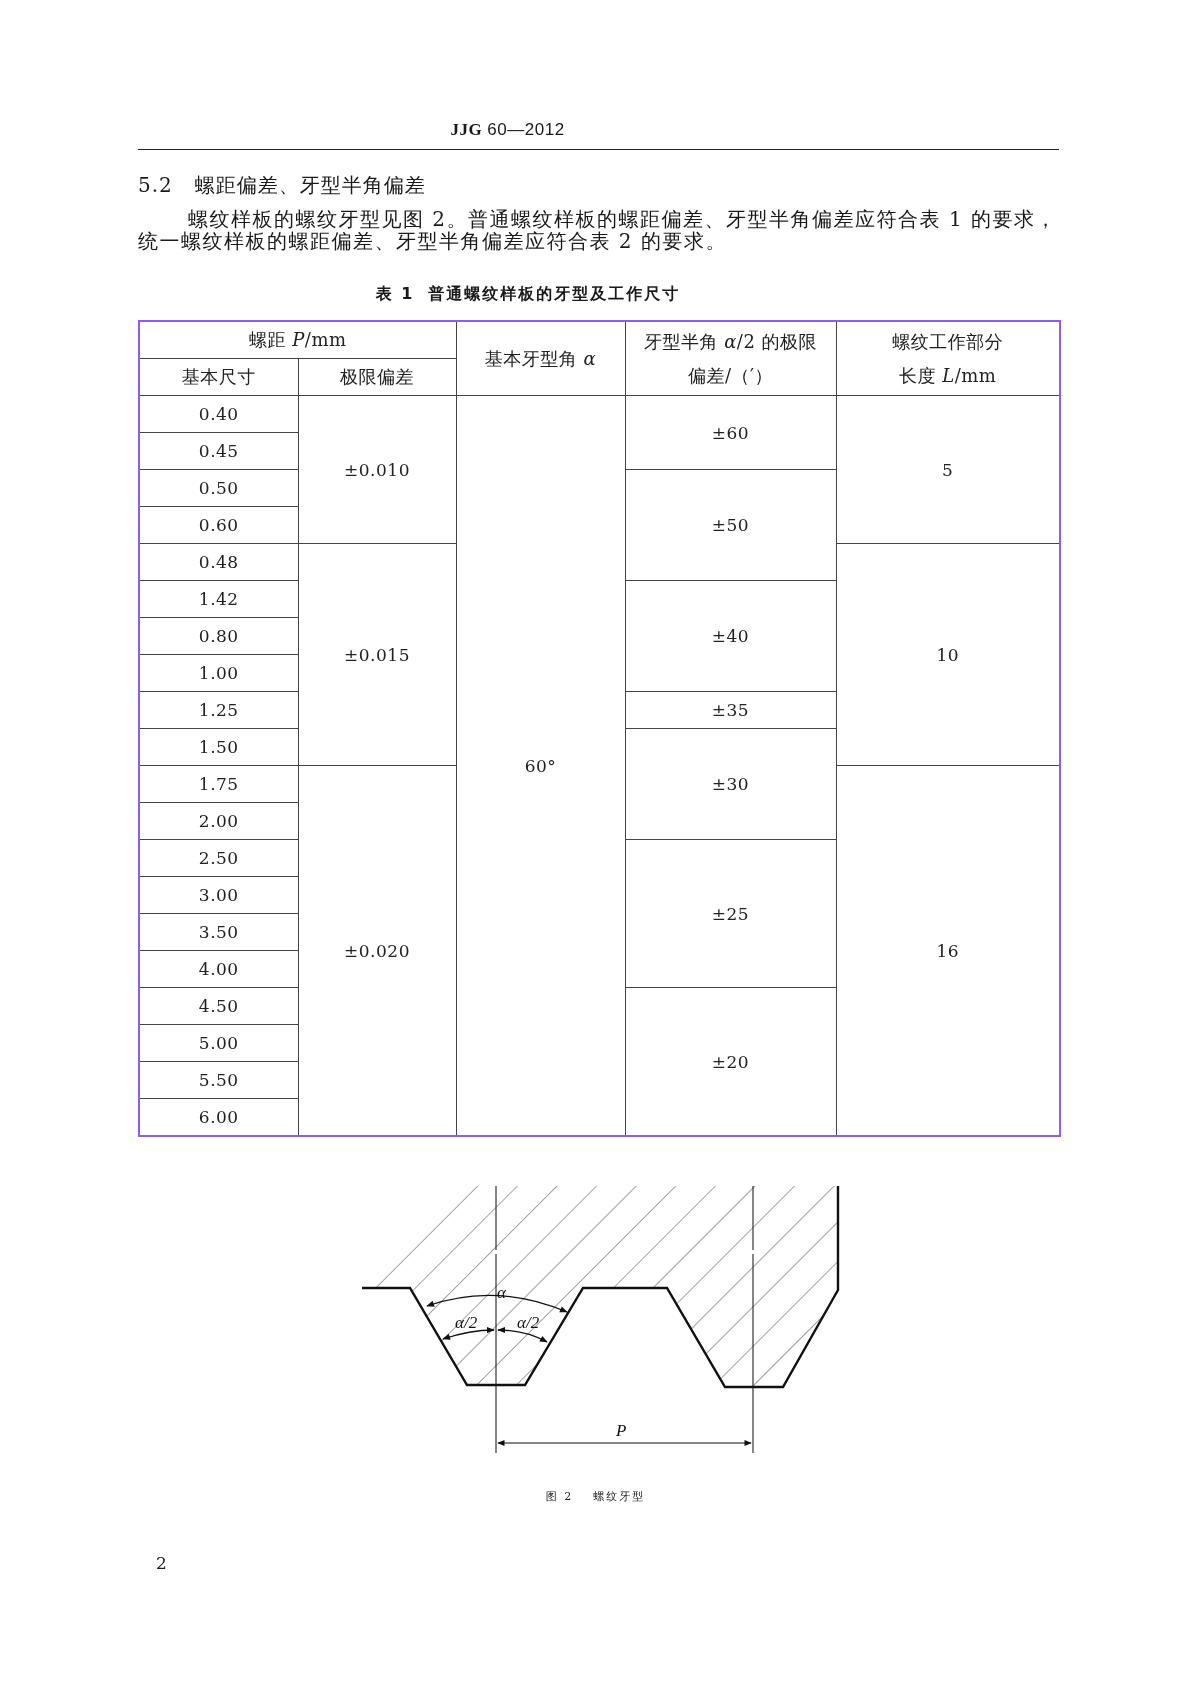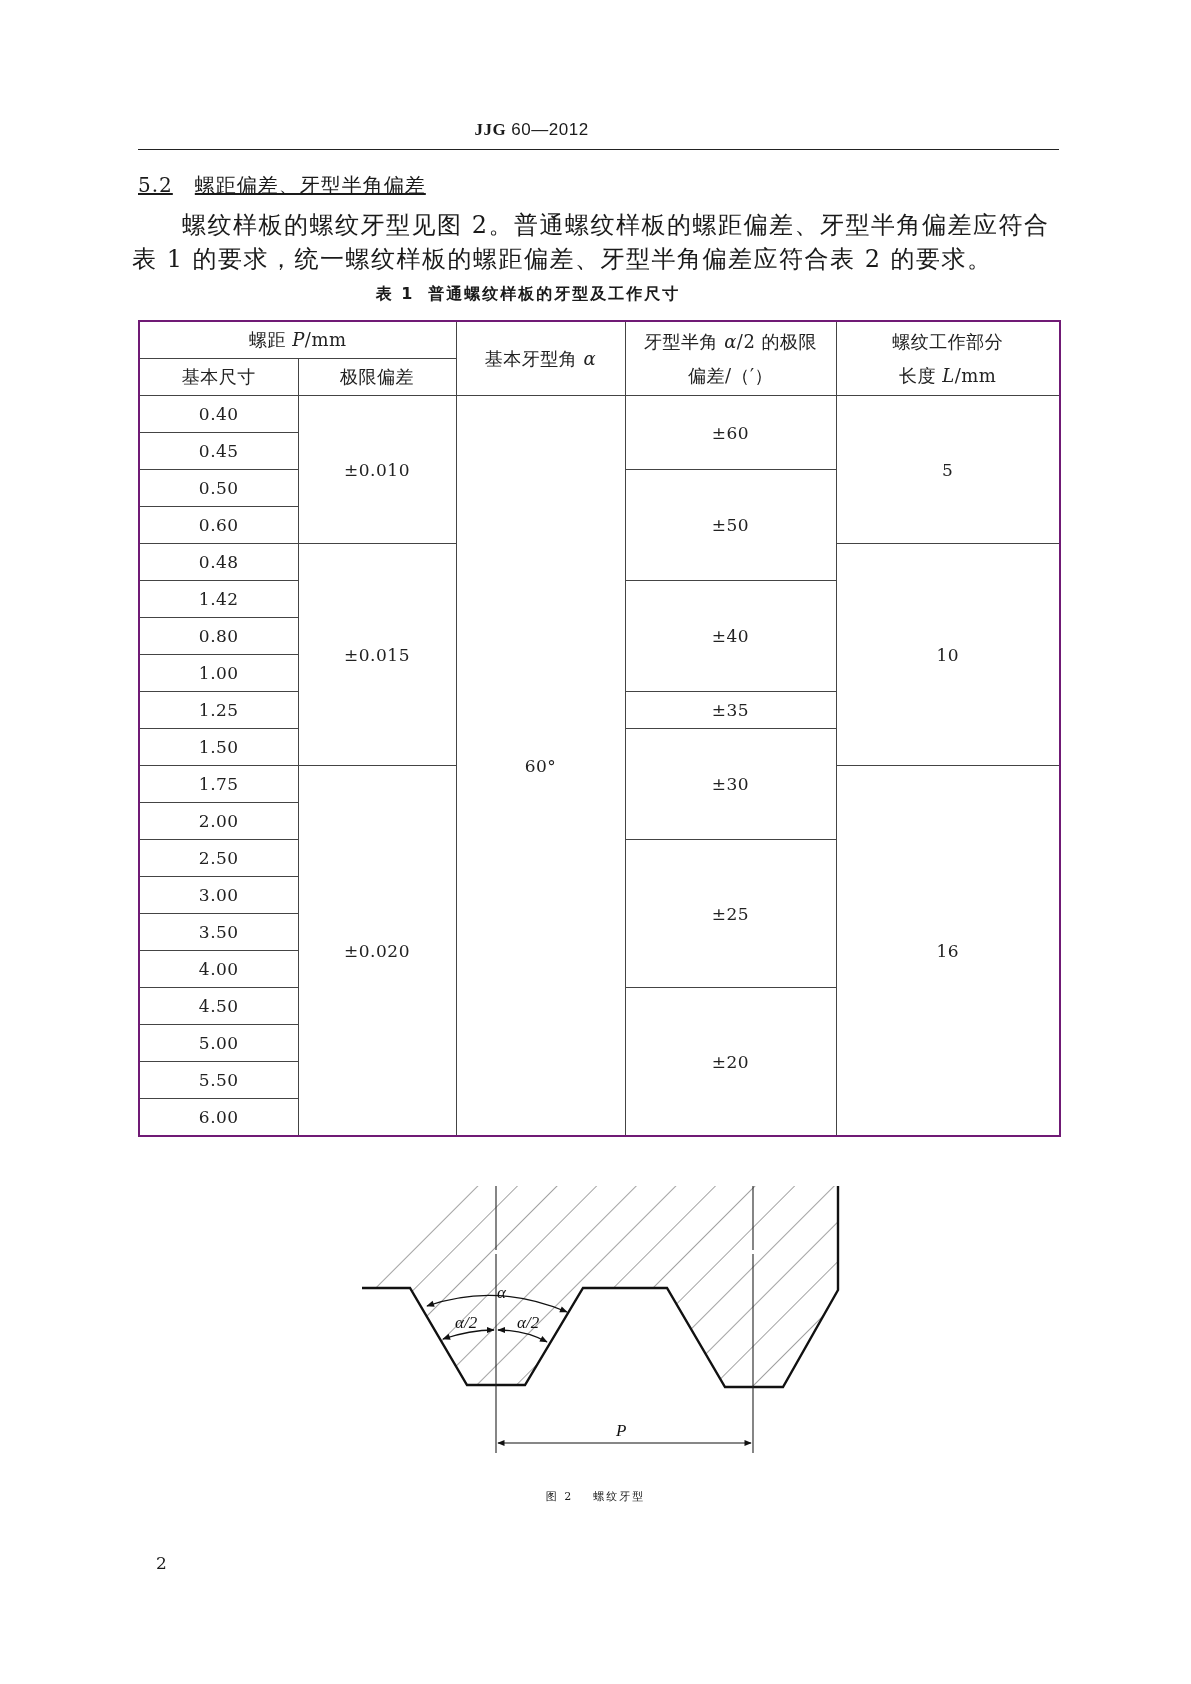--- a/index.html
+++ b/index.html
@@ -1,31 +1,31 @@
 <!DOCTYPE html>
 <html><head>
 <meta charset="utf-8">
 <style>
   html, body { margin:0; padding:0; background:#ffffff; }
   body { width:1191px; height:1684px; position:relative; overflow:hidden;
          font-family:"DejaVu Serif", "Liberation Serif", serif; color:#1a1a1a; }
   .abs { position:absolute; }
   .header-code { left:0; width:1015px; top:120px; text-align:center; font-size:17px;
-                 font-family:"Liberation Sans", "DejaVu Sans", sans-serif; letter-spacing:0.5px;padding-left:24px; }
+                 font-family:"Liberation Sans", "DejaVu Sans", sans-serif; letter-spacing:0.5px; }
   .header-code b { font-family:"Liberation Serif", serif; font-weight:bold; }
   .header-rule { left:138px; width:921px; top:149px; height:0; border-top:1.6px solid #222; }
-  .section { left:138px; top:172px; font-size:20px; letter-spacing:1px;text-decoration:underline; }
+  .section { left:138px; top:172px; font-size:20px; letter-spacing:1px; }
   .section .num { margin-right:22px; }
-  .para { left:132px; width:921px; font-size:24px; line-height:34px; letter-spacing:1.5px; }
+  .para { left:138px; width:921px; font-size:20px; line-height:22px; letter-spacing:1.5px; }
   .p1 { top:208px; text-indent:50px; }
   .table-title { left:0; width:1056px; top:284px; text-align:center; font-size:16px; font-weight:bold;
                  font-family:"DejaVu Sans", "Liberation Sans", sans-serif; letter-spacing:2px; }
   .table-title .tnum { margin-right:14px; }
   table.spec { position:absolute; left:138px; top:320px; width:921px; border-collapse:collapse;
-               border:2px solid #701a75; table-layout:fixed; }
+               border:2px solid #8b5cf6; table-layout:fixed; }
   table.spec td { border:1px solid #444; text-align:center; vertical-align:middle; padding:0;
                   font-size:17px; color:#222; letter-spacing:0.5px; }
   table.spec tr.h1 td { height:36px; }
   table.spec tr.h2 td { height:36px; }
   table.spec tr.r td { height:36px; }
   table.spec thead td { font-size:18px; }
   table.spec .i { font-style:italic; }
   .fig { left:0; top:0; width:1191px; height:1684px; pointer-events:none; }
   .caption { left:0; width:1191px; top:1489px; text-align:center; font-size:11px; letter-spacing:2px; }
   .caption .fn { margin-right:20px; }

